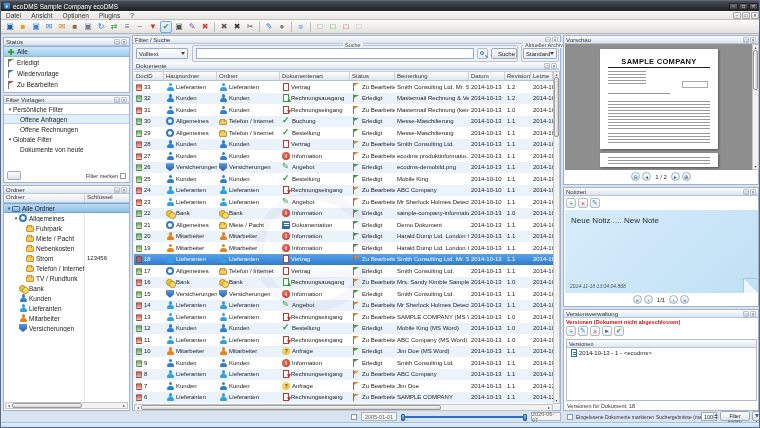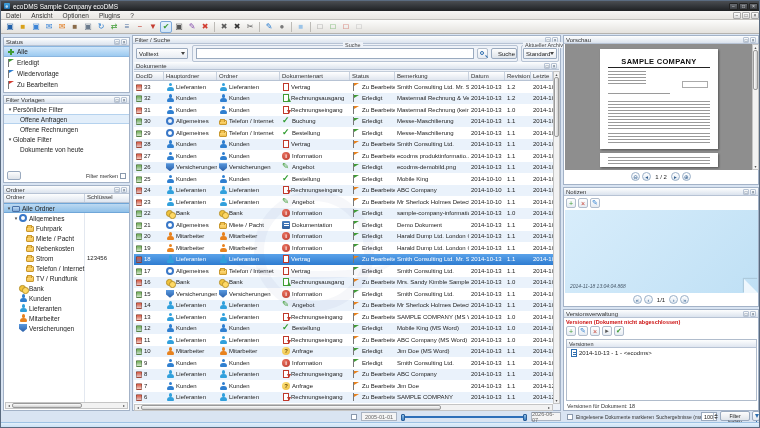--- a/index.html
+++ b/index.html
@@ -1228,20 +1228,21 @@
         <span class="pbtn">□</span>
         <span class="pbtn">×</span>
       </span>
     </div>
     <div id="notes-toolbar" style="position:absolute;left:2px;top:10px;display:flex;gap:2px;">
         <span class="vico" style="color: rgb(63, 156, 53);">+</span>
         <span class="vico" style="color: rgb(196, 59, 47);">×</span>
         <span class="vico" style="color: rgb(47, 127, 208);">✎</span>
       </div>
     <div class="note" style="left:1px;top:22px;width:193px;height:83px;">
+      <div class="notetext">Neue Notiz .... New Note</div>
       <div class="notetime">2014-11-18 13:04:04.868</div>
     </div>
     <div class="pager" style="left:0;top:107px;width:194px;">
       <span class="pgbtn">«</span>
       <span class="pgbtn">‹</span>
       <span class="pglabel">1/1</span>
       <span class="pgbtn">›</span>
       <span class="pgbtn">»</span>
     </div>
   </div>

